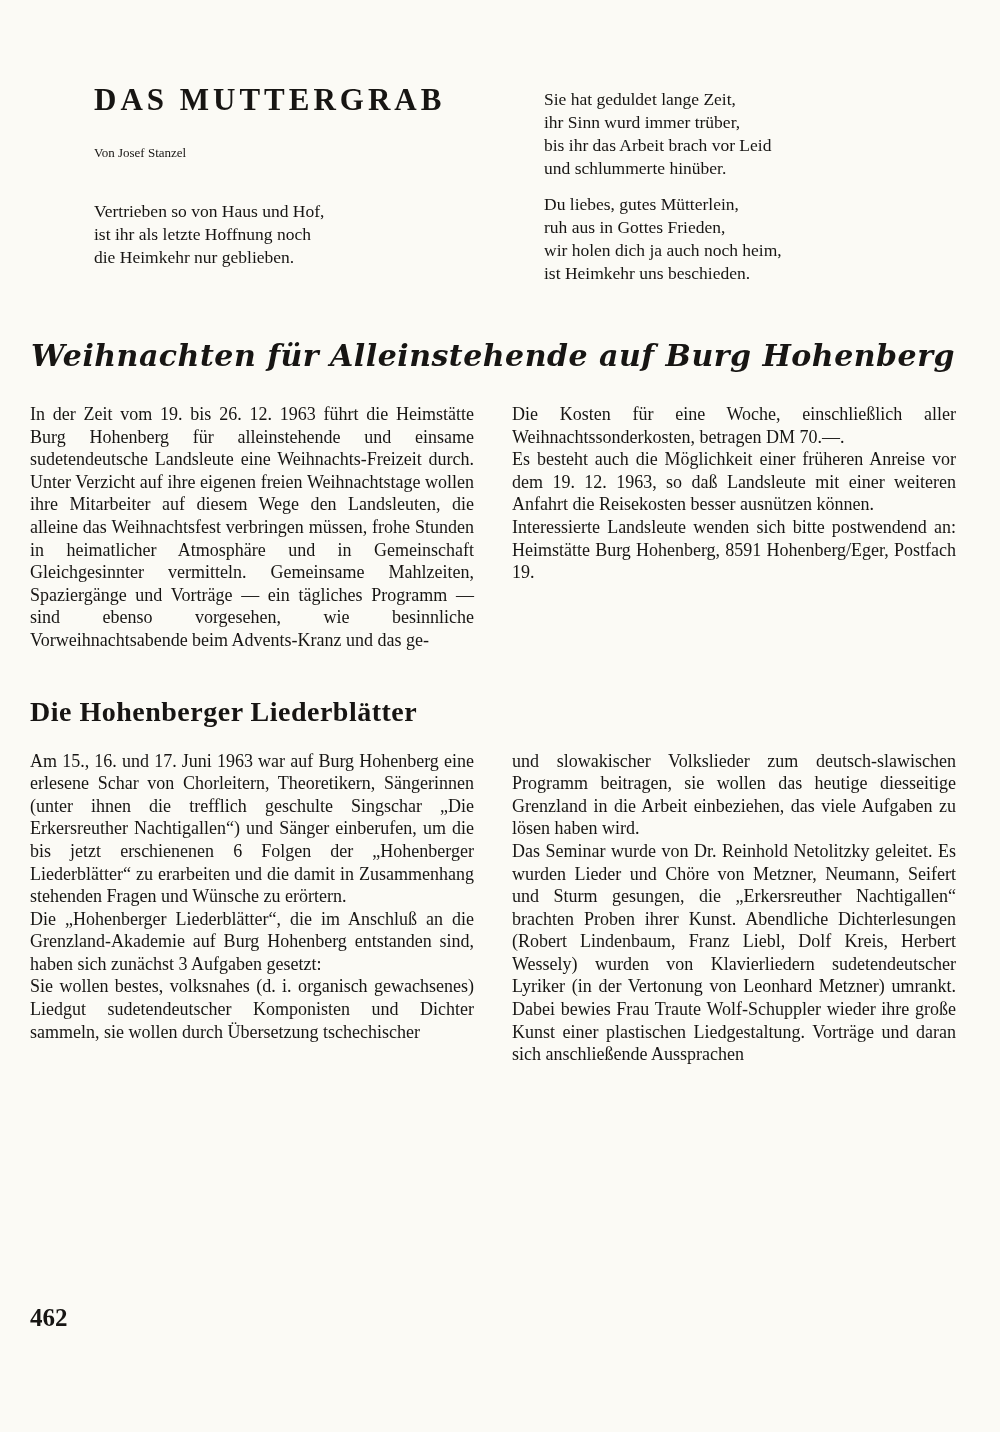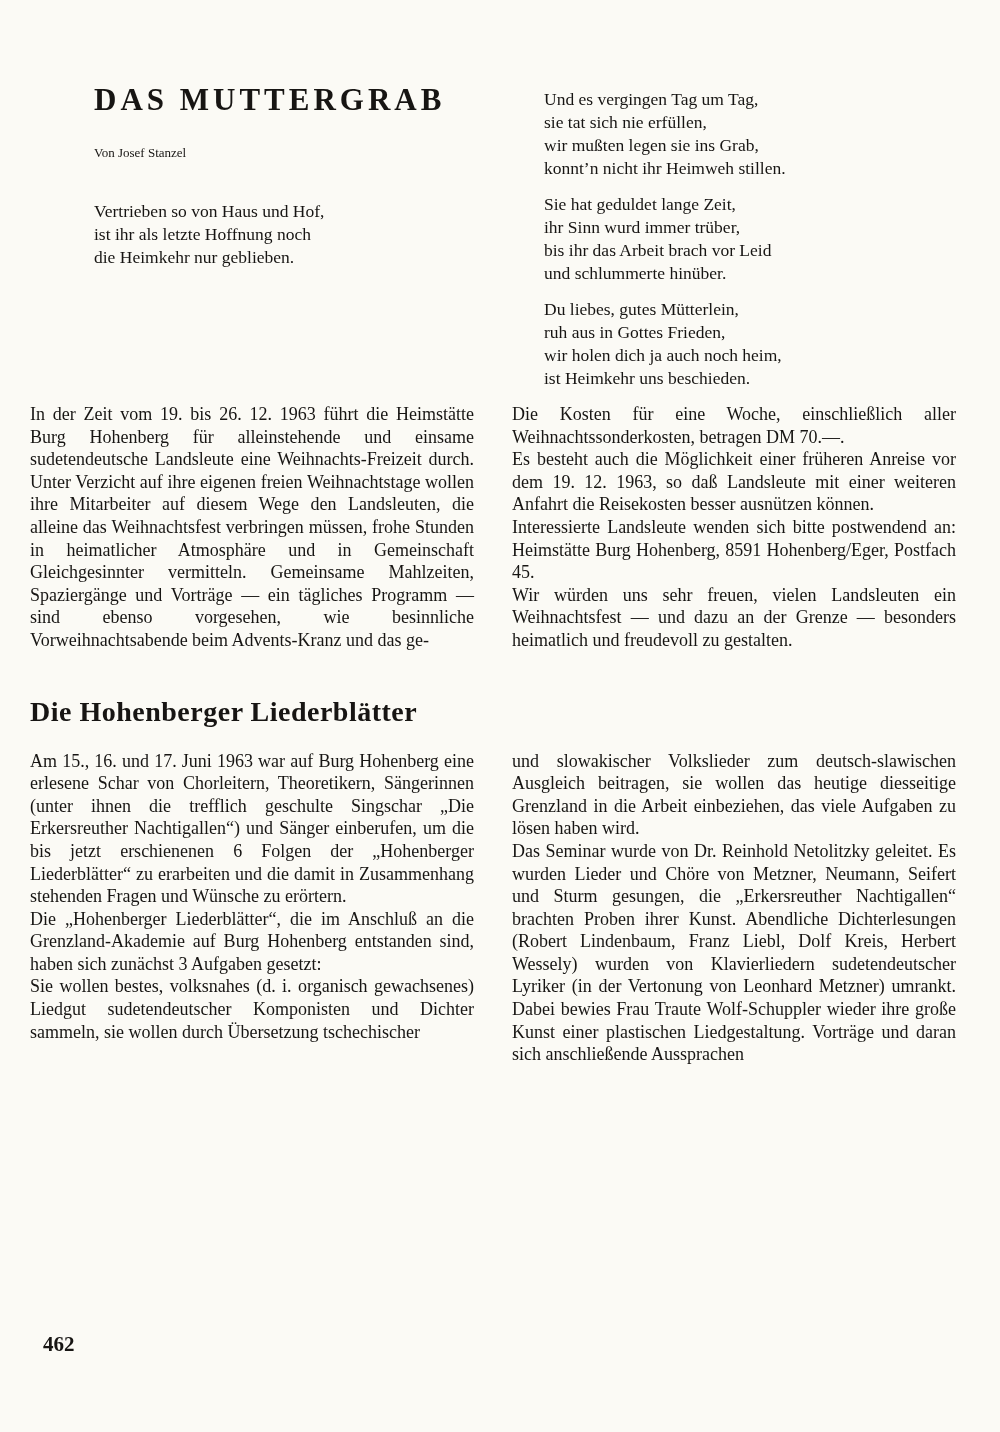--- a/index.html
+++ b/index.html
@@ -55,77 +55,72 @@
     text-align: justify;
     text-justify: inter-word;
     margin: 0;
     hyphens: auto;
     -webkit-hyphens: auto;
   }
   
   .page-number {
     position: absolute;
     left: 30px;
-    top: 1332px;
+    top: 1304px;
     font-weight: bold;
-    font-size: 21px;
-    margin-left: 13px;
+    font-size: 25px;
   }
 </style>
 </head>
 <body>
 
 <div class="page">
 
   <section class="poem-section">
     <div class="poem-col poem-col-left">
       <h1 class="article-title">DAS MUTTERGRAB</h1>
       <p class="byline">Von Josef Stanzel</p>
       <p class="stanza">Vertrieben so von Haus und Hof,
 ist ihr als letzte Hoffnung noch
 die Heimkehr nur geblieben.</p>
     </div>
     <div class="poem-col poem-col-right">
-      <p class="stanza">Und es vergingen Tag um Tag,
-sie tat sich nie erfüllen,
-wir mußten legen sie ins Grab,
-konnt’n nicht ihr Heimweh stillen.</p>
       <p class="stanza">Sie hat geduldet lange Zeit,
 ihr Sinn wurd immer trüber,
 bis ihr das Arbeit brach vor Leid
 und schlummerte hinüber.</p>
       <p class="stanza">Du liebes, gutes Mütterlein,
 ruh aus in Gottes Frieden,
 wir holen dich ja auch noch heim,
 ist Heimkehr uns beschieden.</p>
     </div>
   </section>
 
+  <h2 class="script-heading">Weihnachten für Alleinstehende auf Burg Hohenberg</h2>
 
   <section class="two-col">
     <div class="col">
       <p class="body-par">In der Zeit vom 19. bis 26. 12. 1963 führt die Heimstätte Burg Hohenberg für alleinstehende und einsame sudetendeutsche Landsleute eine Weihnachts-Freizeit durch. Unter Verzicht auf ihre eigenen freien Weihnachtstage wollen ihre Mitarbeiter auf diesem Wege den Landsleuten, die alleine das Weihnachtsfest verbringen müssen, frohe Stunden in heimatlicher Atmosphäre und in Gemeinschaft Gleichgesinnter vermitteln. Gemeinsame Mahlzeiten, Spaziergänge und Vorträge — ein tägliches Programm — sind ebenso vorgesehen, wie besinnliche Vorweihnachtsabende beim Advents-Kranz und das ge-</p>
     </div>
     <div class="col">
       <p class="body-par">Die Kosten für eine Woche, einschließlich aller Weihnachtssonderkosten, betragen DM 70.—.</p>
       <p class="body-par">Es besteht auch die Möglichkeit einer früheren Anreise vor dem 19. 12. 1963, so daß Landsleute mit einer weiteren Anfahrt die Reisekosten besser ausnützen können.</p>
-      <p class="body-par">Interessierte Landsleute wenden sich bitte postwendend an: Heimstätte Burg Hohenberg, 8591 Hohenberg/Eger, Postfach 45.</p>
-      <p class="body-par">Wir würden uns sehr freuen, vielen Landsleuten ein Weihnachtsfest — und dazu an der Grenze — besonders heimatlich und freudevoll zu gestalten.</p>
+      <p class="body-par">Interessierte Landsleute wenden sich bitte postwendend an: Heimstätte Burg Hohenberg, 8591 Hohenberg/Eger, Postfach 19.</p>
     </div>
   </section>
 
   <h2 class="serif-heading">Die Hohenberger Liederblätter</h2>
 
   <section class="two-col">
     <div class="col">
       <p class="body-par">Am 15., 16. und 17. Juni 1963 war auf Burg Hohenberg eine erlesene Schar von Chorleitern, Theoretikern, Sängerinnen (unter ihnen die trefflich geschulte Singschar „Die Erkersreuther Nachtigallen“) und Sänger einberufen, um die bis jetzt erschienenen 6 Folgen der „Hohenberger Liederblätter“ zu erarbeiten und die damit in Zusammenhang stehenden Fragen und Wünsche zu erörtern.</p>
       <p class="body-par">Die „Hohenberger Liederblätter“, die im Anschluß an die Grenzland-Akademie auf Burg Hohenberg entstanden sind, haben sich zunächst 3 Aufgaben gesetzt:</p>
       <p class="body-par">Sie wollen bestes, volksnahes (d. i. organisch gewachsenes) Liedgut sudetendeutscher Komponisten und Dichter sammeln, sie wollen durch Übersetzung tschechischer</p>
     </div>
     <div class="col">
-      <p class="body-par">und slowakischer Volkslieder zum deutsch-slawischen Ausgleich beitragen, sie wollen das heutige diesseitige Grenzland in die Arbeit einbeziehen, das viele Aufgaben zu lösen haben wird.</p>
+      <p class="body-par">und slowakischer Volkslieder zum deutsch-slawischen Programm beitragen, sie wollen das heutige diesseitige Grenzland in die Arbeit einbeziehen, das viele Aufgaben zu lösen haben wird.</p>
       <p class="body-par">Das Seminar wurde von Dr. Reinhold Netolitzky geleitet. Es wurden Lieder und Chöre von Metzner, Neumann, Seifert und Sturm gesungen, die „Erkersreuther Nachtigallen“ brachten Proben ihrer Kunst. Abendliche Dichterlesungen (Robert Lindenbaum, Franz Liebl, Dolf Kreis, Herbert Wessely) wurden von Klavierliedern sudetendeutscher Lyriker (in der Vertonung von Leonhard Metzner) umrankt. Dabei bewies Frau Traute Wolf-Schuppler wieder ihre große Kunst einer plastischen Liedgestaltung. Vorträge und daran sich anschließende Aussprachen</p>
     </div>
   </section>
 
   <div class="page-number">462</div>
 
 </div>
 
 </body></html>

